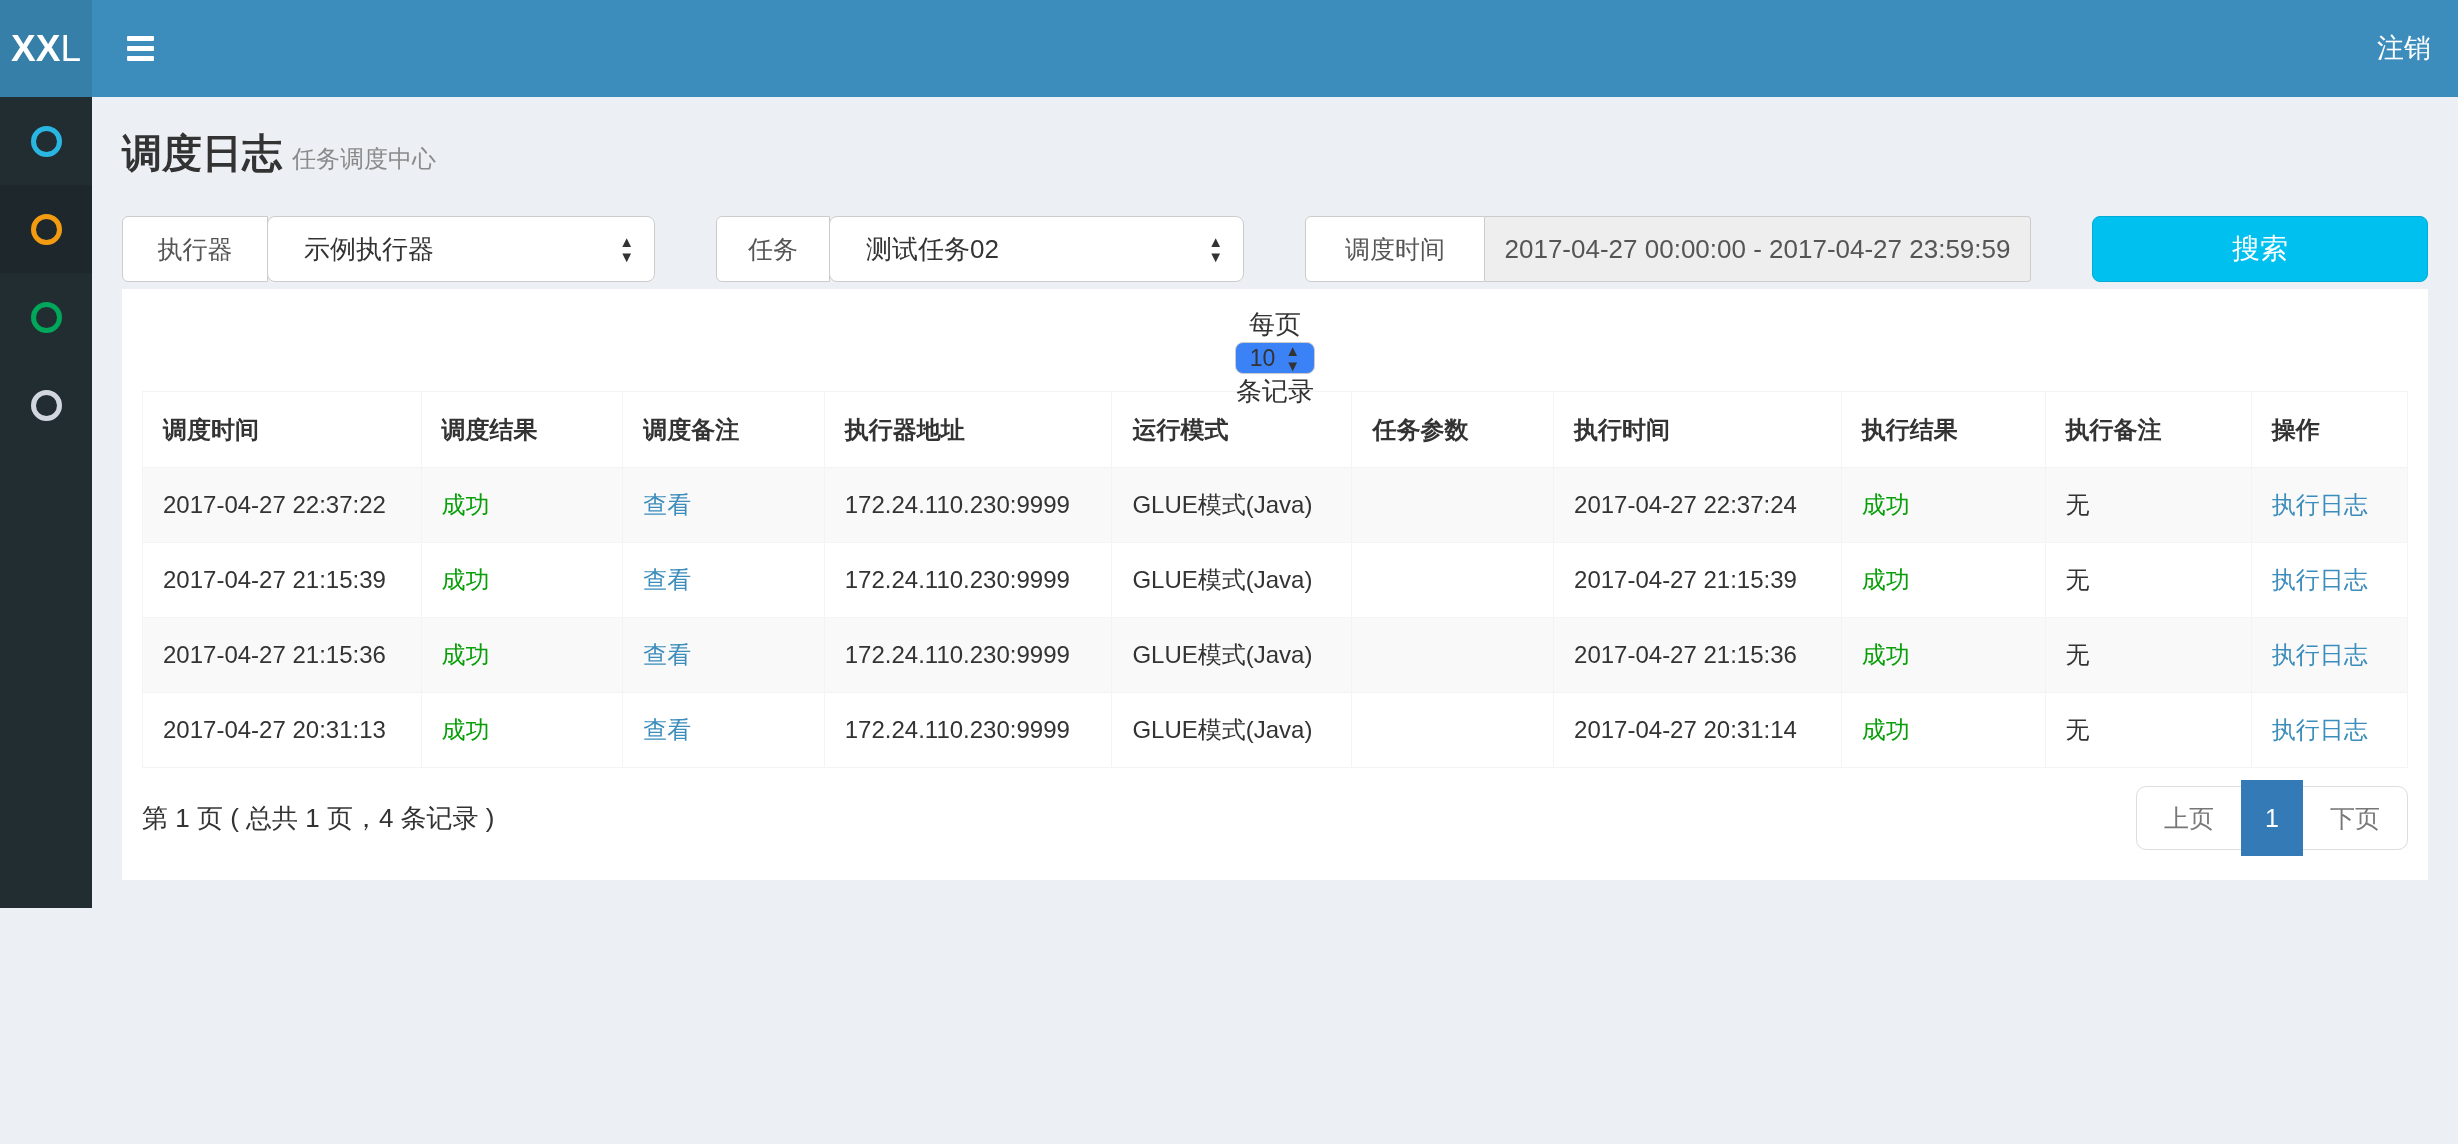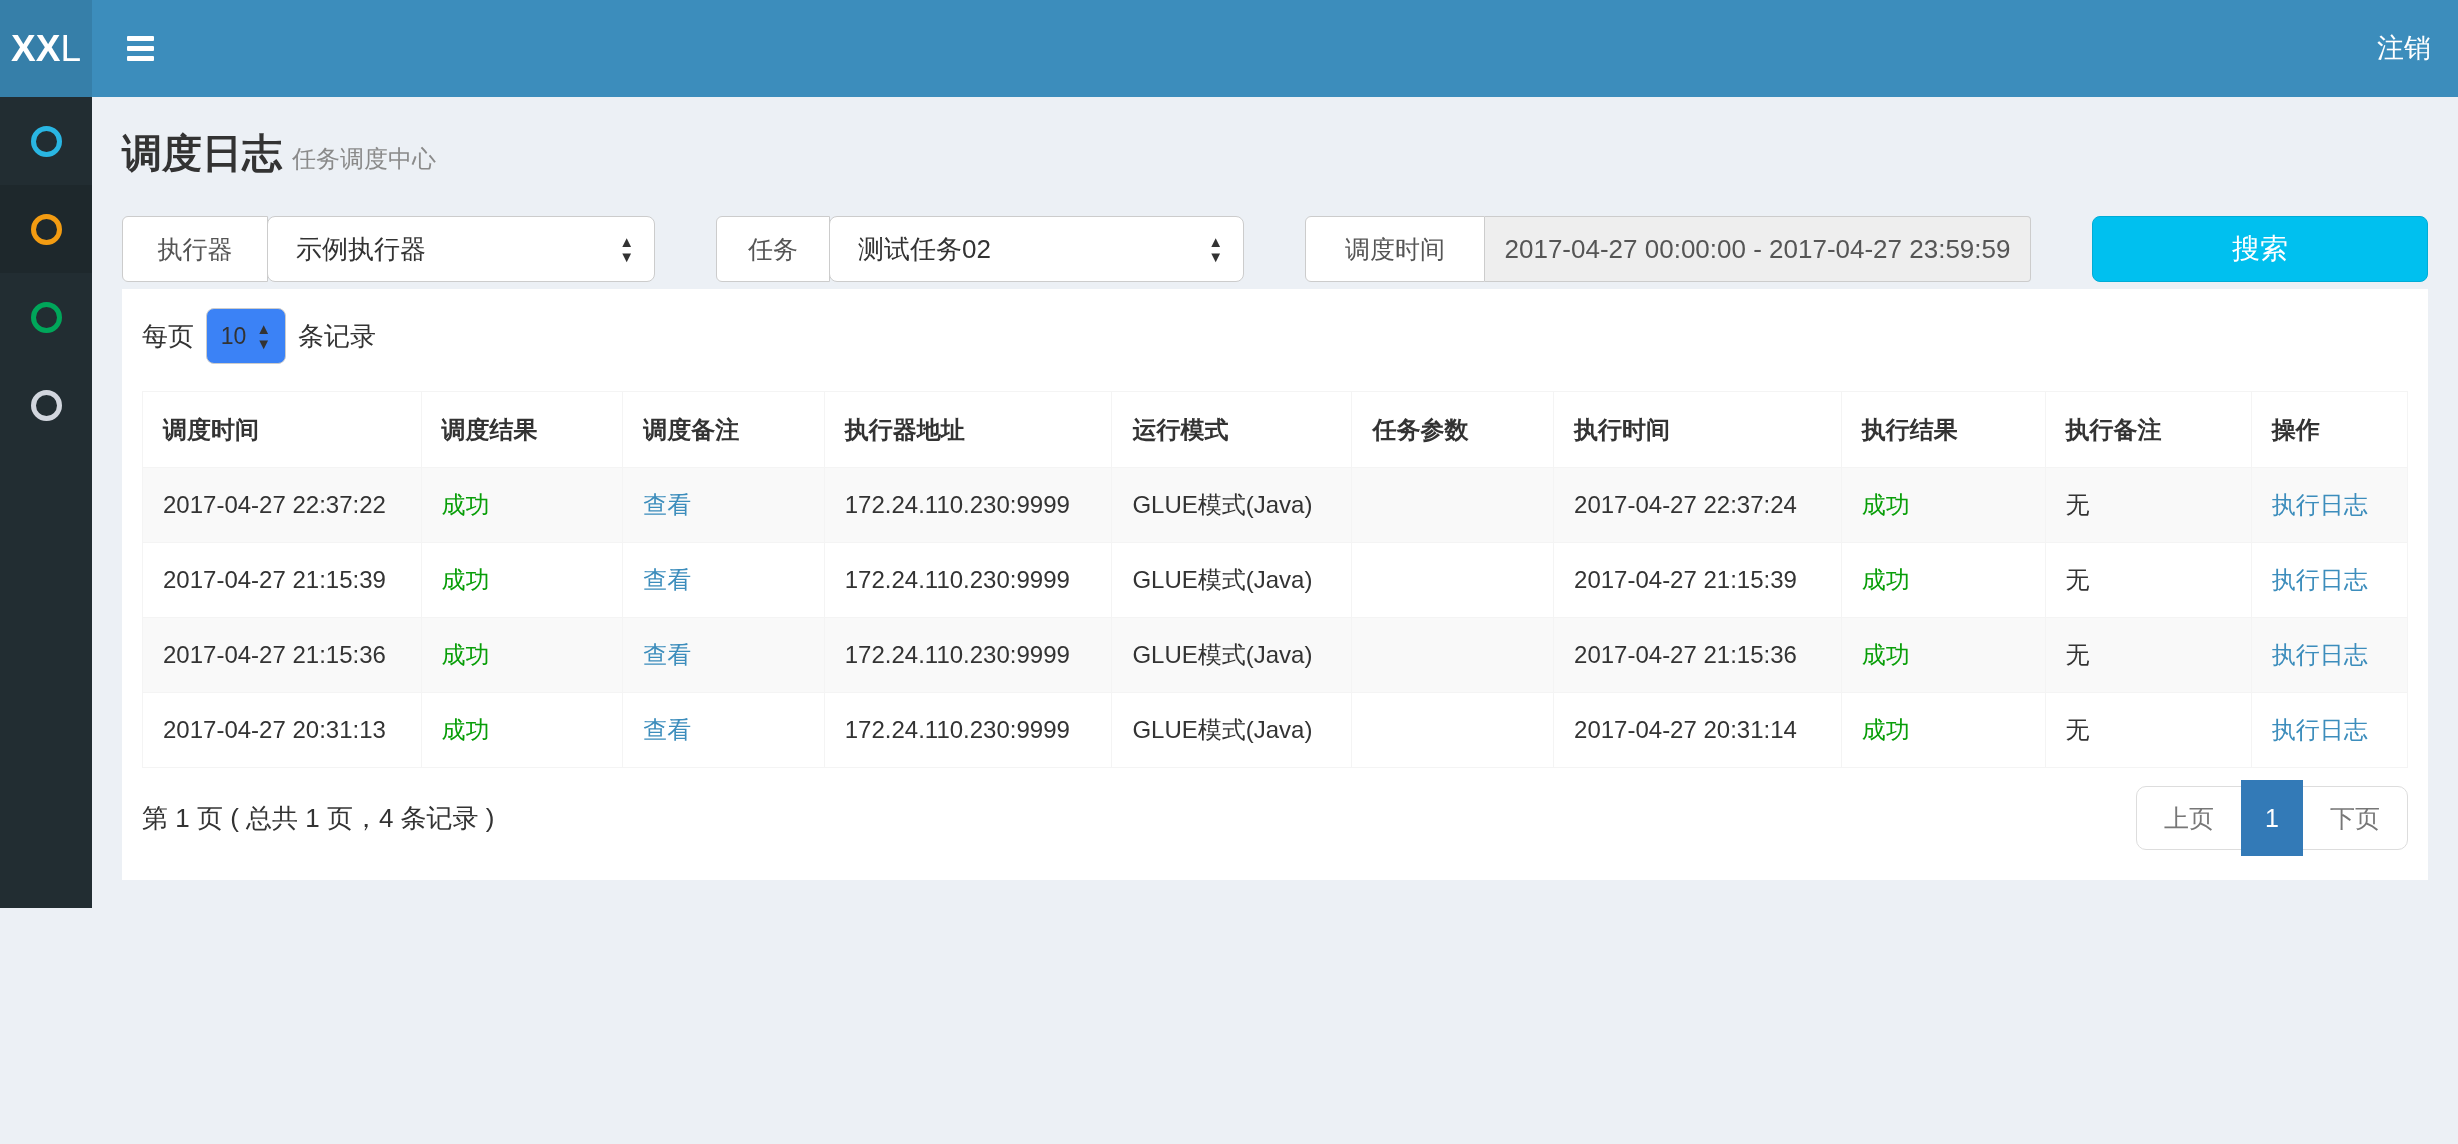--- a/index.html
+++ b/index.html
@@ -64,21 +64,21 @@
   }
   .input-group { display: flex; align-items: stretch; }
   .ig-label {
     background: #fff; border: 1px solid #ccc; border-radius: 6px 0 0 6px;
     display: flex; align-items: center; justify-content: center;
     font-size: 25px; color: #555; padding: 0 10px; white-space: nowrap;
   }
   .ig-select {
     background: #fff; border: 1px solid #ccc; border-radius: 8px; margin-left: -1px;
     display: flex; align-items: center; font-size: 26px; color: #333;
-    padding: 0 20px 0 28px; cursor: pointer; position: relative;
+    padding: 0 20px 0 36px; cursor: pointer; position: relative;
   }
   .ig-select .sel-text { flex: 1; }
   .sel-arrows { display: flex; flex-direction: column; align-items: center; line-height: 0; color: #333; }
   .sel-arrows i { font-style: normal; font-size: 15px; line-height: 15px; }
   .ig-input {
     background: #eee; border: 1px solid #ccc; border-left: none; border-radius: 0 4px 4px 0;
     display: flex; align-items: center; justify-content: center;
     font-size: 26px; color: #555; cursor: text; white-space: nowrap;
   }
   .w-exec-label { width: 146px; } .w-exec-select { width: 388px; }
@@ -87,21 +87,21 @@
   .search-btn {
     width: 336px; border: 1px solid #00acd6; border-radius: 8px;
     background: var(--c-search, #00c0ef); color: #fff; font-size: 28px; cursor: pointer;
     font-family: inherit;
   }
 
   
   .panel {
     margin: 7px 30px 0 30px; background: #fff; padding: 18px 20px 30px 20px;
   }
-  .per-page-row { display: flex; align-items: center; height: 58px; font-size: 26px; color: #333; }
+  .per-page-row { display: flex; align-items: center; height: 58px; font-size: 26px; color: #333; flex-direction: column; }
   .pp-select {
     margin: 0 12px; width: 80px; height: 56px; border: 1px solid #ccc; border-radius: 8px;
     display: flex; align-items: center; justify-content: center; gap: 10px;
     font-size: 23px; color: #333; cursor: pointer; background: #3b82f6;
   }
 
   
   table.log-table {
     width: 100%; margin-top: 26px; border-collapse: collapse; table-layout: fixed;
     border: 1px solid #f4f4f4;

